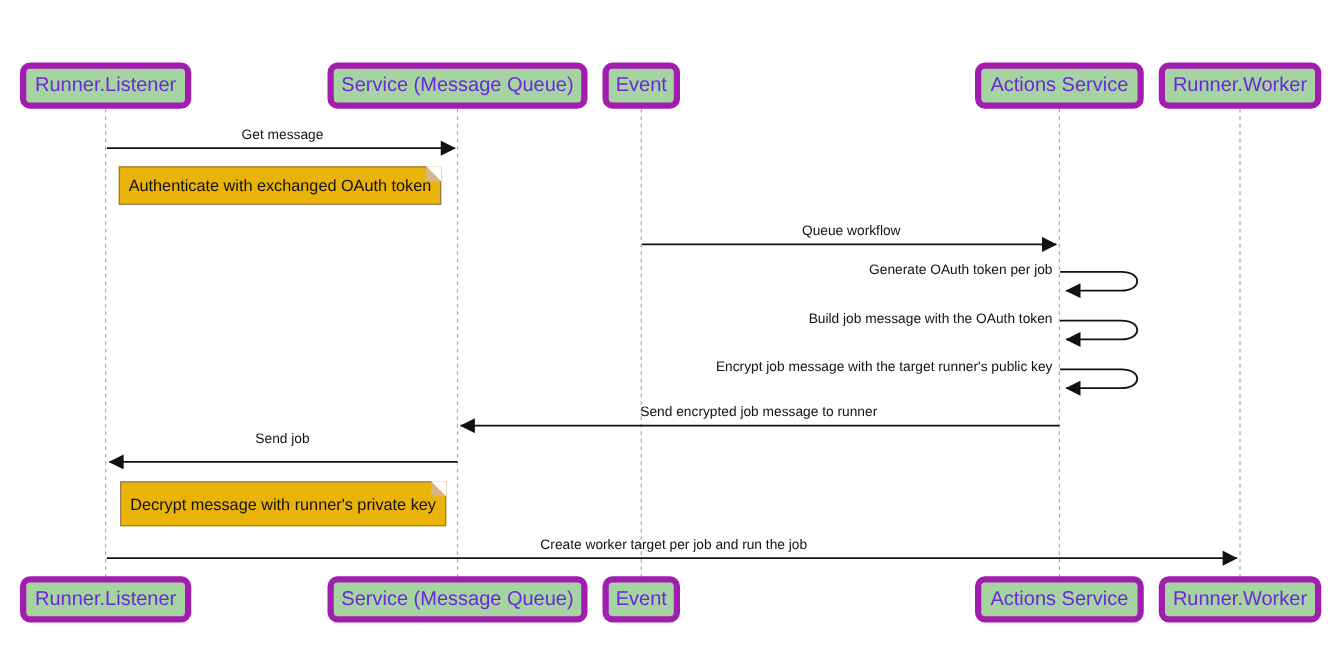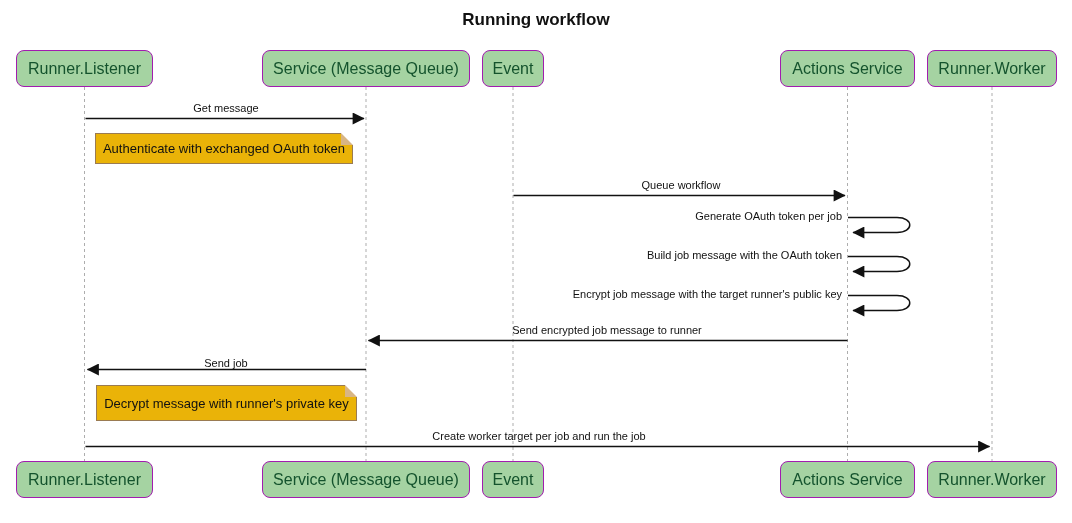--- a/index.html
+++ b/index.html
@@ -6,23 +6,23 @@
   .stage{
     position:relative;width:1072px;height:523px;background:#ffffff;
     font-family:"Liberation Sans",sans-serif;overflow:hidden;color:#111;
   }
   .title{
     position:absolute;top:10px;left:0;width:100%;text-align:center;
     font-size:17px;font-weight:bold;color:#111;
   }
   .svg-layer{position:absolute;top:0;left:0;}
   .actor{
-    position:absolute;height:37px;background:#a5d3a2;border:1px solid #a21caf;
+    position:absolute;height:37px;background:#a5d3a2;border:5px solid #a21caf;
     border-radius:8px;display:flex;align-items:center;justify-content:center;
-    font-size:16px;color:#14532d;box-sizing:border-box;white-space:nowrap;
+    font-size:16px;color:#6d28d9;box-sizing:border-box;white-space:nowrap;
   }
   .msg-label{
     position:absolute;font-size:11px;color:#111;white-space:nowrap;line-height:15px;
   }
   .centered{transform:translateX(-50%);}
   .self-label{text-align:right;}
   .note{
     position:absolute;background:#eab308;border:1px solid #9a7b52;
     display:flex;align-items:center;justify-content:center;
     font-size:13px;color:#111;box-sizing:border-box;white-space:nowrap;
@@ -31,21 +31,20 @@
     content:"";position:absolute;top:-1px;right:-1px;width:0;height:0;
     border-style:solid;border-width:0 12px 12px 0;
     border-color:#ffffff #ffffff #d8b584 #d8b584;
   }
 </style>
 </head>
 <body>
 
 <div class="stage">
 
-  <div class="title">Running workflow</div>
 
   <svg class="svg-layer" width="1072" height="523" viewBox="0 0 1072 523">
     <defs>
       <marker id="ah" viewBox="0 0 10 10" refX="9.5" refY="5" markerWidth="10" markerHeight="8" orient="auto-start-reverse">
         <path d="M0 0 L10 5 L0 10 z" fill="#111111"></path>
       </marker>
     </defs>
 
     <g stroke="#adadad" stroke-width="1" stroke-dasharray="3,3">
       <line x1="84.5" y1="87" x2="84.5" y2="461"></line>
@@ -78,19 +77,19 @@
   <div class="actor" style="left:482px;top:461px;width:62px;">Event</div>
   <div class="actor" style="left:780px;top:461px;width:135px;">Actions Service</div>
   <div class="actor" style="left:927px;top:461px;width:130px;">Runner.Worker</div>
 
   <div class="msg-label centered" style="left:226px;top:101px;">Get message</div>
   <div class="msg-label centered" style="left:681px;top:178px;">Queue workflow</div>
   <div class="msg-label self-label" style="right:230px;top:209px;">Generate OAuth token per job</div>
   <div class="msg-label self-label" style="right:230px;top:248px;">Build job message with the OAuth token</div>
   <div class="msg-label self-label" style="right:230px;top:287px;">Encrypt job message with the target runner's public key</div>
   <div class="msg-label centered" style="left:607px;top:323px;">Send encrypted job message to runner</div>
-  <div class="msg-label centered" style="left:226px;top:356px;">Send job</div>
+  <div class="msg-label centered" style="left:226px;top:344px;">Send job</div>
   <div class="msg-label centered" style="left:539px;top:429px;">Create worker target per job and run the job</div>
 
   <div class="note" style="left:95px;top:133px;width:258px;height:31px;">Authenticate with exchanged OAuth token</div>
   <div class="note" style="left:96px;top:385px;width:261px;height:36px;">Decrypt message with runner's private key</div>
 
 </div>
 
 </body></html>

